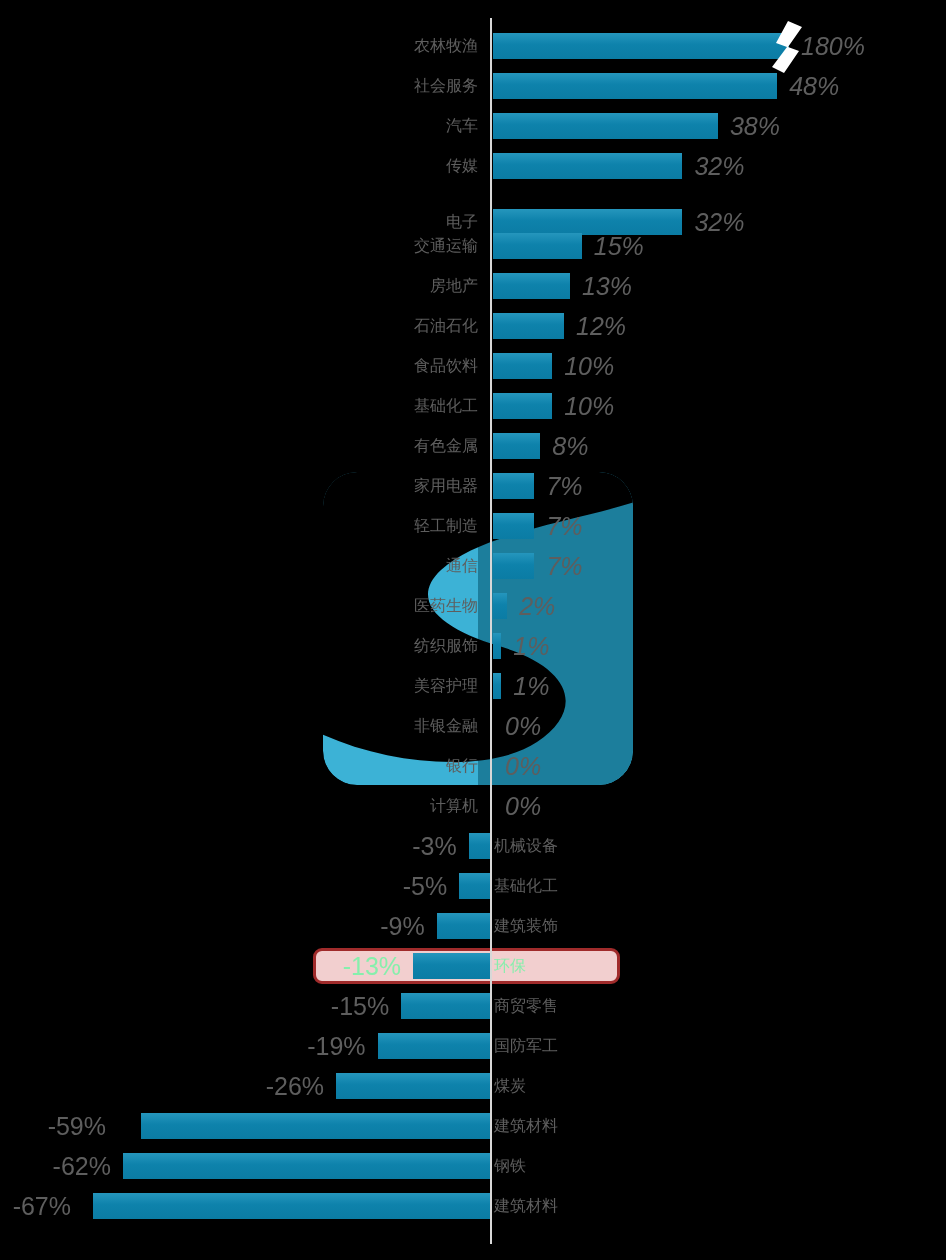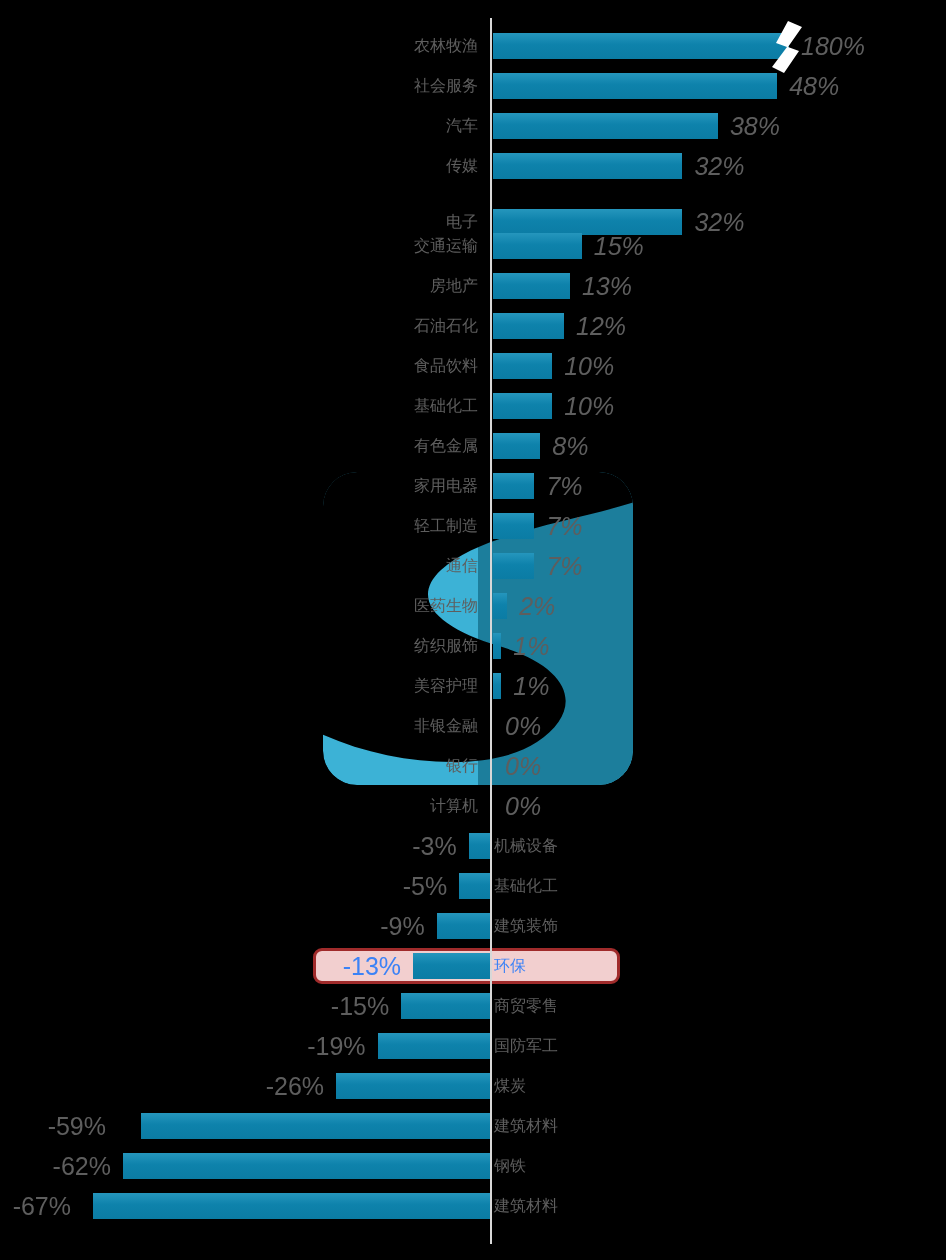--- a/index.html
+++ b/index.html
@@ -28,21 +28,21 @@
   .lbl.right{left:494px;text-align:left;}
 
   .val{position:absolute;top:0;height:40px;line-height:40px;font-size:25px;color:#5e5e5e;
        white-space:nowrap;}
   .val.right{text-align:left;font-style:italic;}
   .val.left{text-align:right;}
 
   
   .hl-box{position:absolute;top:2px;left:313px;width:307px;height:36px;
           background:#f2cfcf;border:3px solid #a02b2b;border-radius:9px;box-sizing:border-box;z-index:2;}
-  .row.highlight .lbl,.row.highlight .val{color:#3b82f6;z-index:4;}
+  .row.highlight .lbl,.row.highlight .val{color:#86efac;z-index:4;}
   .row.highlight .bar{z-index:4;}
 
   
   #break{position:absolute;z-index:6;left:768px;top:21px;width:44px;height:52px;}
 </style>
 </head>
 <body>
 
 <div id="chart">
 

